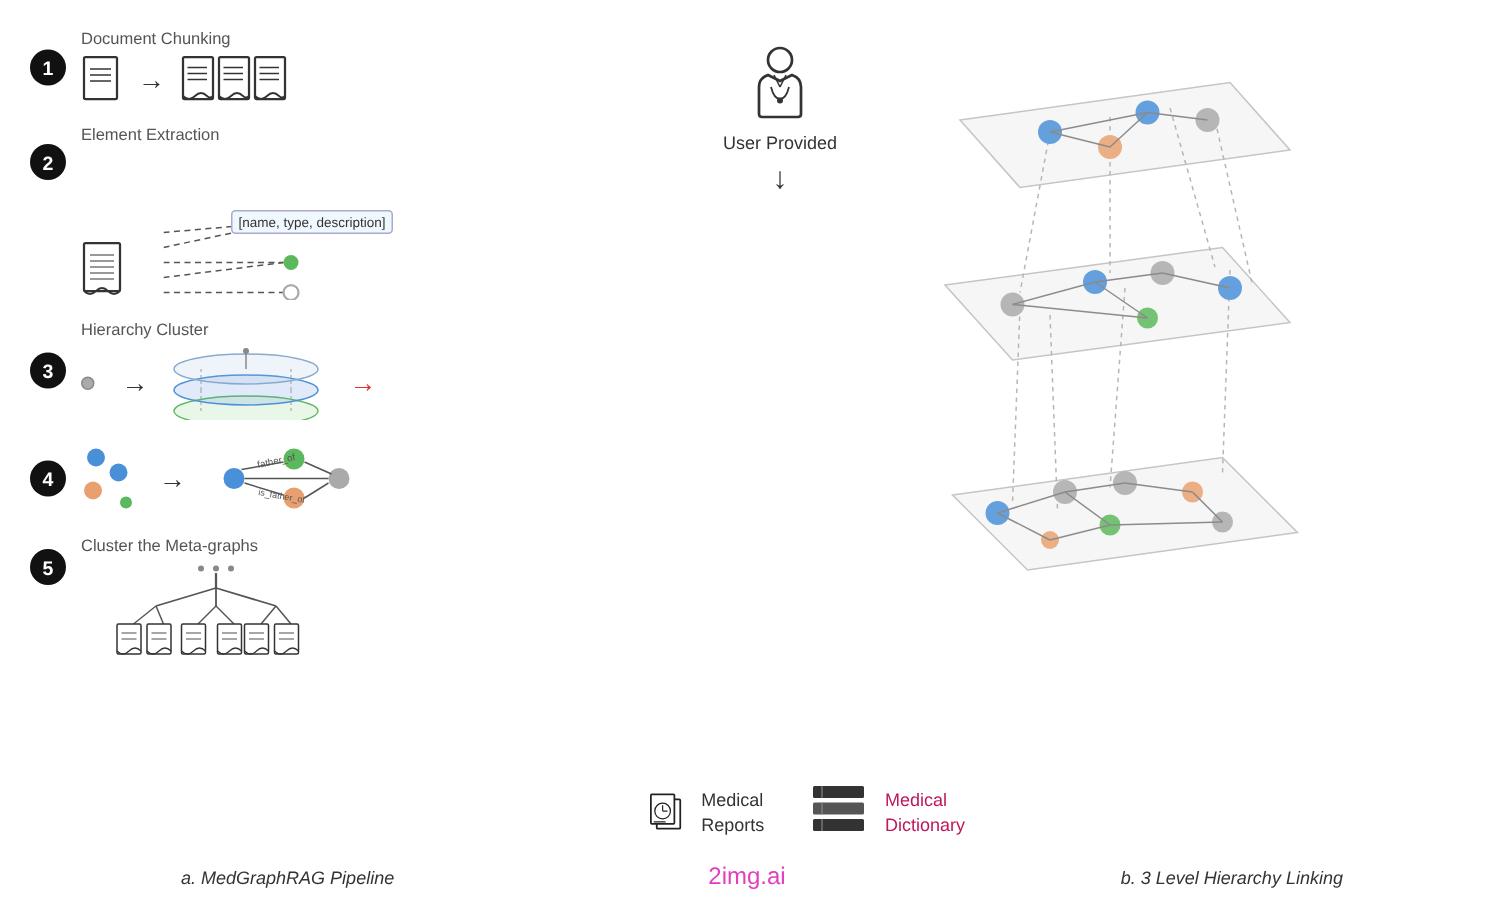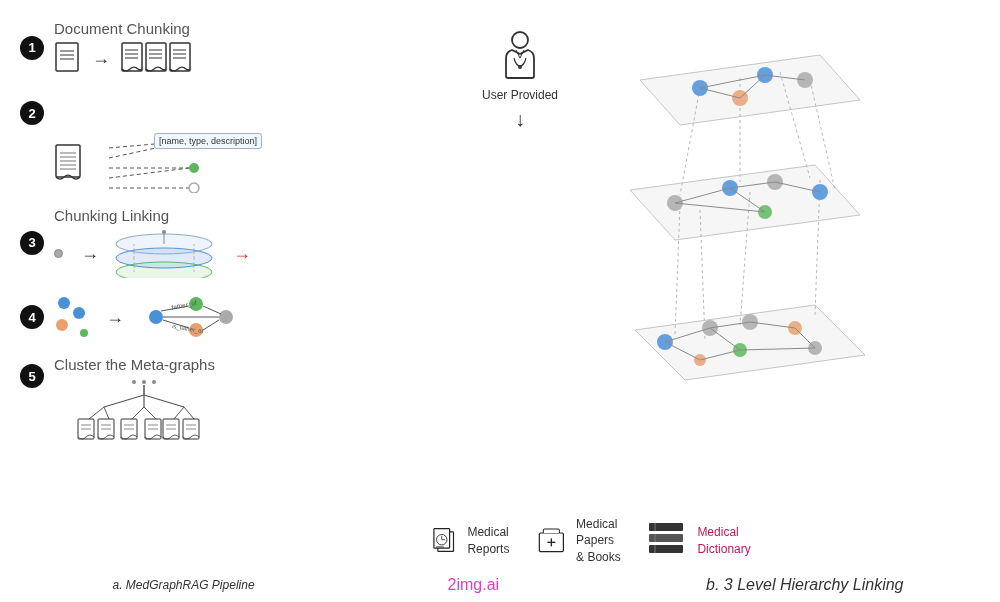--- a/index.html
+++ b/index.html
@@ -42,21 +42,21 @@
       align-items: center;
       justify-content: center;
       flex-shrink: 0;
       margin-right: 10px;
     }
     .step-content {
       flex: 1;
       position: relative;
     }
     .step-label {
-      font-size: 15px;
+      font-size: 11px;
       color: #555;
       margin-bottom: 4px;
     }
     .step-visual {
       display: flex;
       align-items: center;
       gap: 6px;
     }
     .arrow {
       font-size: 18px;
@@ -78,21 +78,21 @@
     .dot-gray { background: #aaa; border: 1px solid #888; }
     .dot-sm { width: 9px; height: 9px; }
     
     .chunking-visual {
       display: flex;
       align-items: center;
     }
     
     .extraction-visual {
       display: flex;
-      align-items: center;
+      align-items: flex-end;
       gap: 23px;
       position: relative;
       margin-top: 44px;
     }
     
     .rel-visual {
       display: flex;
       align-items: center;
       gap: 8px;
     }
@@ -152,21 +152,21 @@
       font-size: 12px;
       color: #333;
       font-style: italic;
     }
     .bottom-label-brand {
       font-size: 16px;
       font-weight: normal;
       color: #e040c0;
     }
     .bottom-label-right {
-      font-size: 16px;
+      font-size: 12px;
       color: #333;
       font-style: italic;
       margin-left: 14px;
     }
   </style>
 </head>
 <body>
 
 <div class="main-container">
 
@@ -207,20 +207,21 @@
             <line x1="5" y1="17" x2="18" y2="17" stroke="#333" stroke-width="1"></line>
             <path d="M2 28 Q6 32 10 28 Q14 24 18 28 Q20 30 22 28" fill="none" stroke="#333" stroke-width="1.2"></path>
           </svg>
         </div>
       </div>
     </div>
 
     <div class="step" style="align-items:flex-start">
       <div class="step-number" style="margin-top:12px">2</div>
       <div class="step-content">
+        <div class="step-label">Element Extraction</div>
         <div class="extraction-visual">
           <svg width="32" height="40" viewBox="0 0 32 40">
             <rect x="2" y="2" width="24" height="32" rx="1" fill="white" stroke="#333" stroke-width="1.5"></rect>
             <line x1="6" y1="10" x2="22" y2="10" stroke="#555" stroke-width="0.8"></line>
             <line x1="6" y1="14" x2="22" y2="14" stroke="#555" stroke-width="0.8"></line>
             <line x1="6" y1="18" x2="22" y2="18" stroke="#555" stroke-width="0.8"></line>
             <line x1="6" y1="22" x2="22" y2="22" stroke="#555" stroke-width="0.8"></line>
             <line x1="6" y1="26" x2="22" y2="26" stroke="#555" stroke-width="0.8"></line>
             <path d="M2 34 Q6 38 10 34 Q14 30 18 34 Q22 38 26 34" fill="none" stroke="#333" stroke-width="1.2"></path>
           </svg>
@@ -241,21 +242,21 @@
           </svg>
 
           <div style="position:absolute;top:0;left:100px;font-size:9px;color:#333;background:#f0f8ff;border:1px solid #aac;border-radius:3px;padding:2px 4px;white-space:nowrap">[name, type, description]</div>
         </div>
       </div>
     </div>
 
     <div class="step">
       <div class="step-number">3</div>
       <div class="step-content">
-        <div class="step-label">Chunking Linking</div>
+        <div class="step-label">Hierarchy Cluster</div>
         <div class="step-visual" style="align-items:center">
           <div class="dot dot-gray dot-sm" style="margin-right:8px"></div>
           <span class="arrow">→</span>
 
           <svg width="110" height="50" viewBox="0 0 110 50">
             <g transform="translate(5,2)">
 
               <ellipse cx="50" cy="42" rx="48" ry="10" fill="none" stroke="#5cb85c" stroke-width="1"></ellipse>
               <ellipse cx="50" cy="42" rx="48" ry="10" fill="rgba(100,200,100,0.15)"></ellipse>
 
@@ -412,31 +413,20 @@
           <rect x="6" y="5" width="24" height="30" rx="1" fill="white" stroke="#222" stroke-width="1.8"></rect>
 
           <circle cx="18" cy="22" r="8" fill="white" stroke="#222" stroke-width="1.3"></circle>
           <line x1="18" y1="16" x2="18" y2="22" stroke="#222" stroke-width="1.2"></line>
           <line x1="18" y1="22" x2="23" y2="22" stroke="#222" stroke-width="1.2"></line>
           <line x1="9" y1="33" x2="21" y2="33" stroke="#222" stroke-width="1.2"></line>
         </svg>
         <div class="source-label">Medical Reports</div>
       </div>
 
-      <div class="source-item">
-        <svg width="42" height="48" viewBox="0 0 42 48">
-
-          <rect x="2" y="12" width="36" height="28" rx="2" fill="white" stroke="#222" stroke-width="1.8"></rect>
-          <path d="M8 12 L8 8 Q8 6 10 6 L30 6 Q32 6 32 8 L32 12" fill="white" stroke="#222" stroke-width="1.5"></path>
-
-          <line x1="20" y1="20" x2="20" y2="32" stroke="#222" stroke-width="2"></line>
-          <line x1="14" y1="26" x2="26" y2="26" stroke="#222" stroke-width="2"></line>
-        </svg>
-        <div class="source-label" style="font-size:12px;color:#333;line-height:1.4">Medical Papers<br>&amp; Books</div>
-      </div>
 
       <div class="source-item">
         <svg width="42" height="48" viewBox="0 0 42 48">
 
           <rect x="4" y="6" width="34" height="8" rx="1" fill="#333"></rect>
           <rect x="4" y="17" width="34" height="8" rx="1" fill="#555"></rect>
           <rect x="4" y="28" width="34" height="8" rx="1" fill="#333"></rect>
 
           <line x1="10" y1="6" x2="10" y2="14" stroke="#888" stroke-width="0.8"></line>
           <line x1="10" y1="17" x2="10" y2="25" stroke="#888" stroke-width="0.8"></line>

